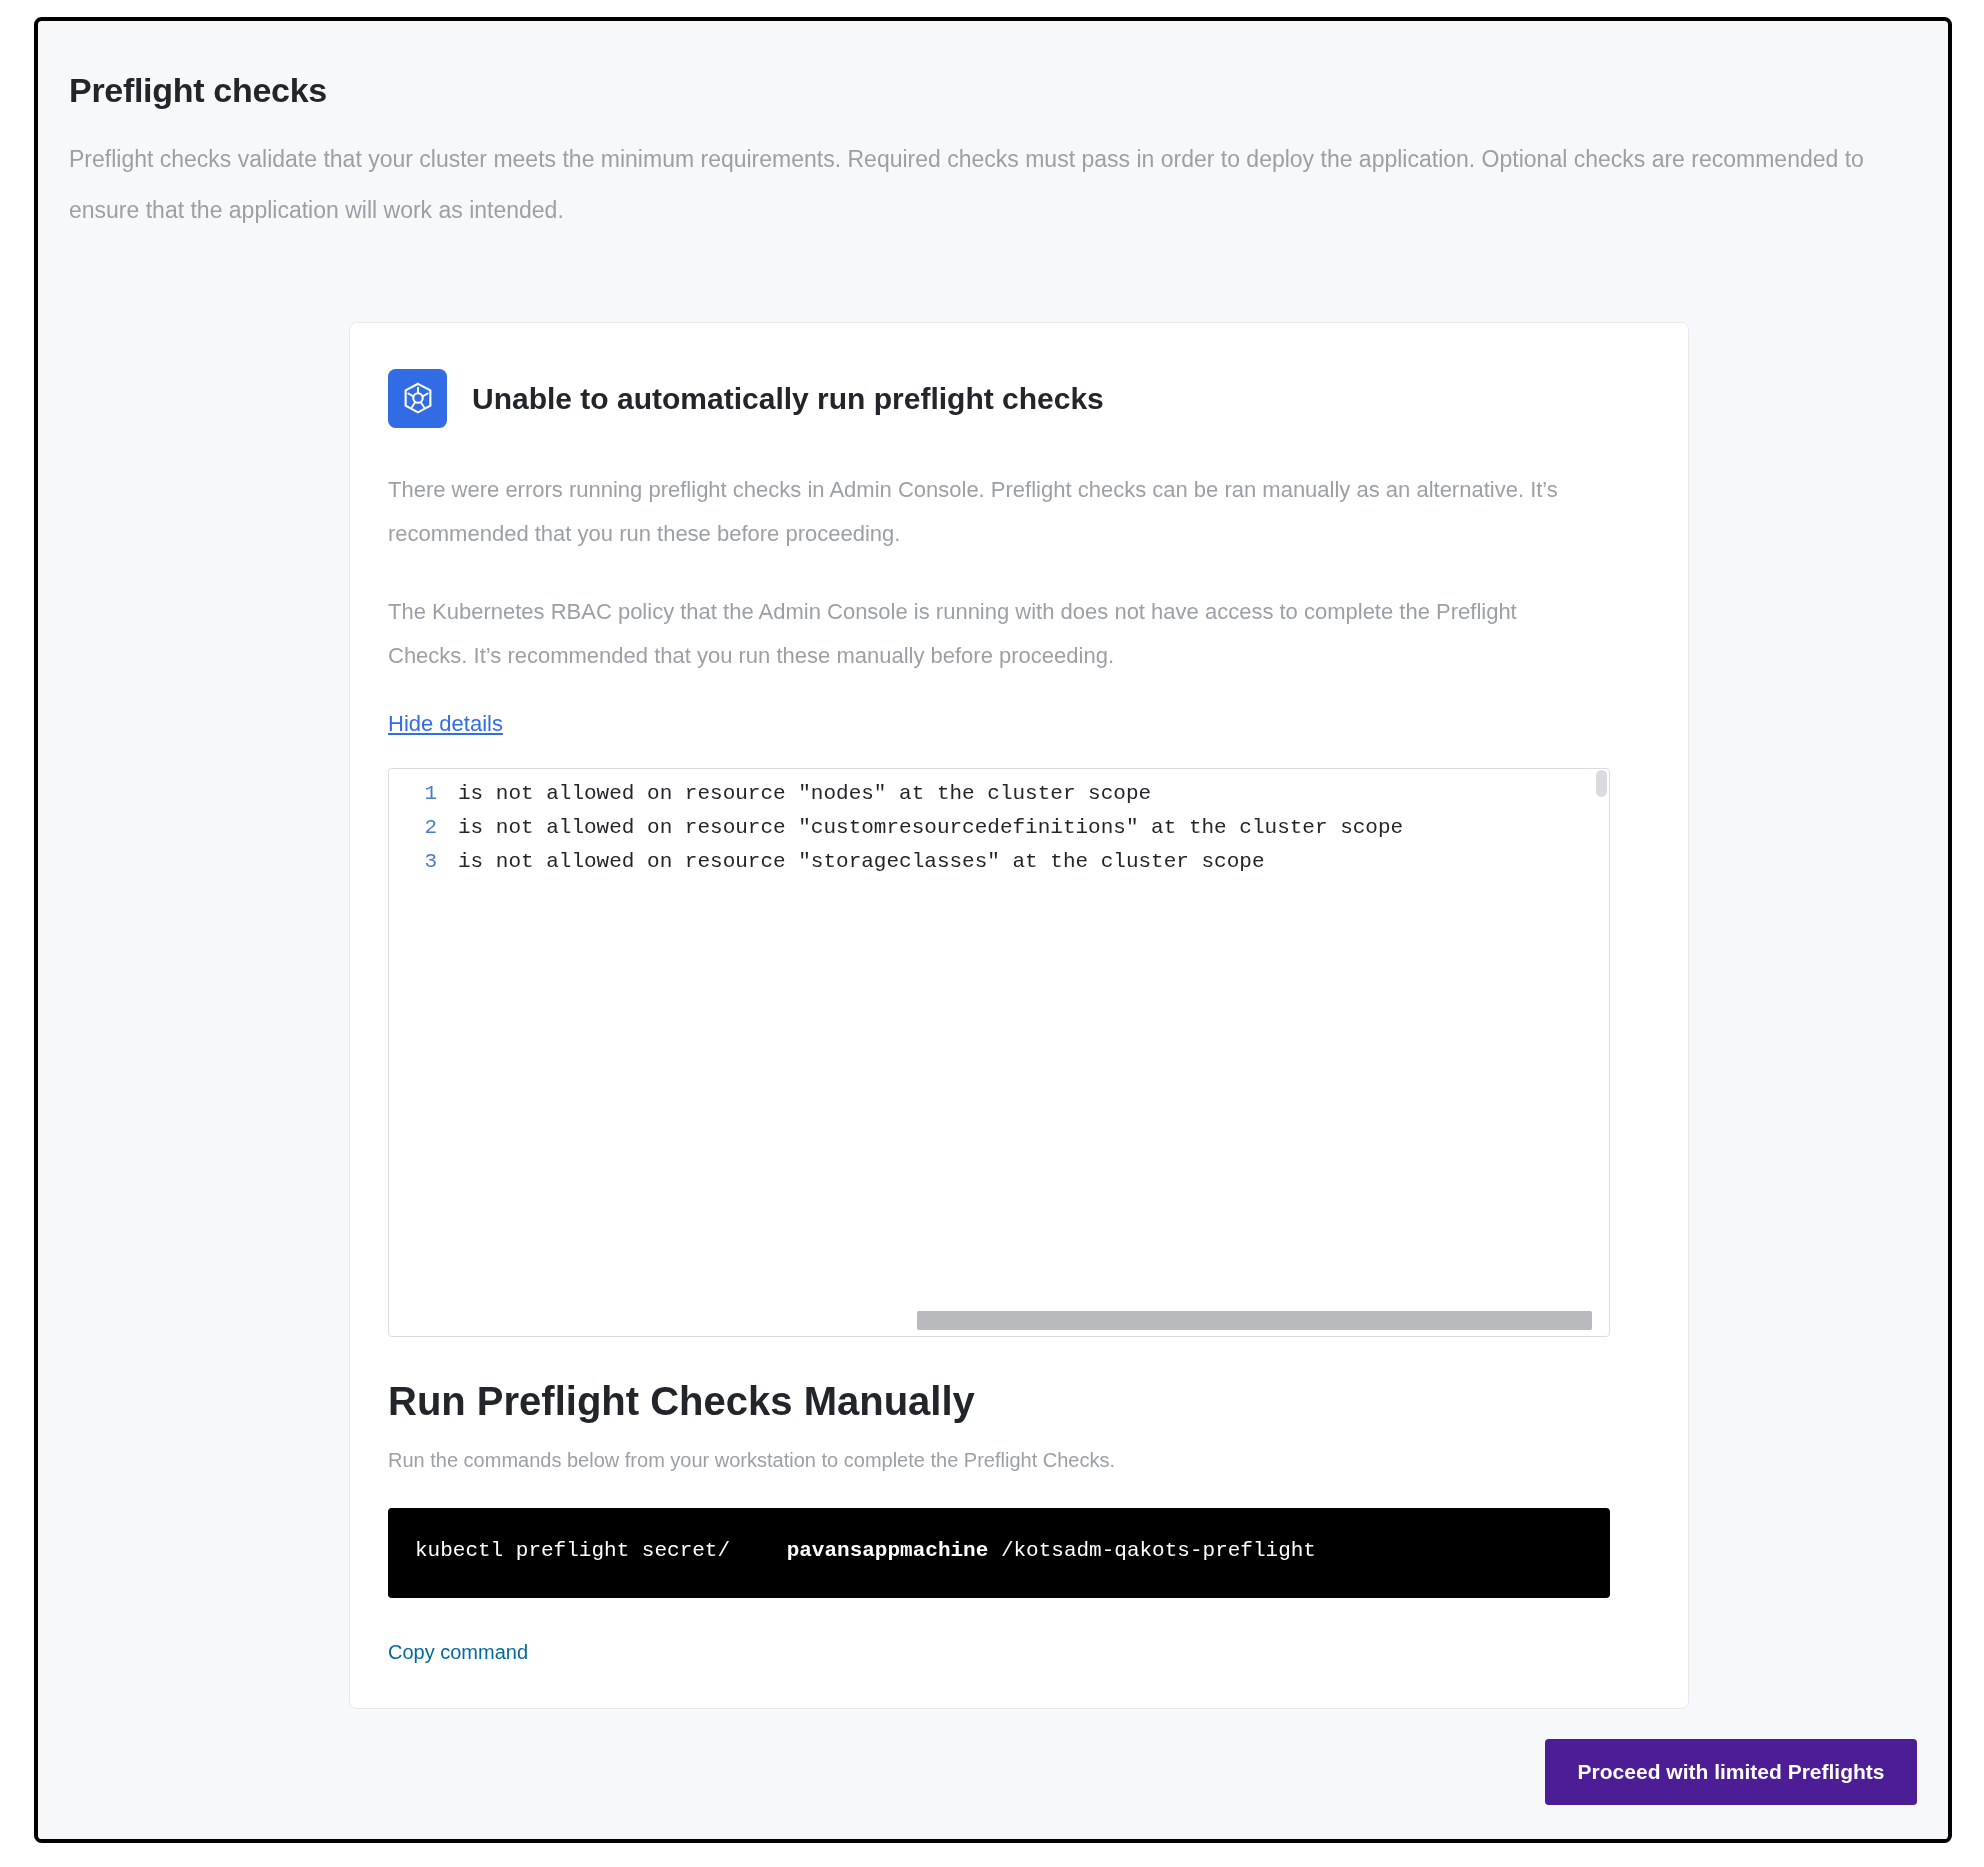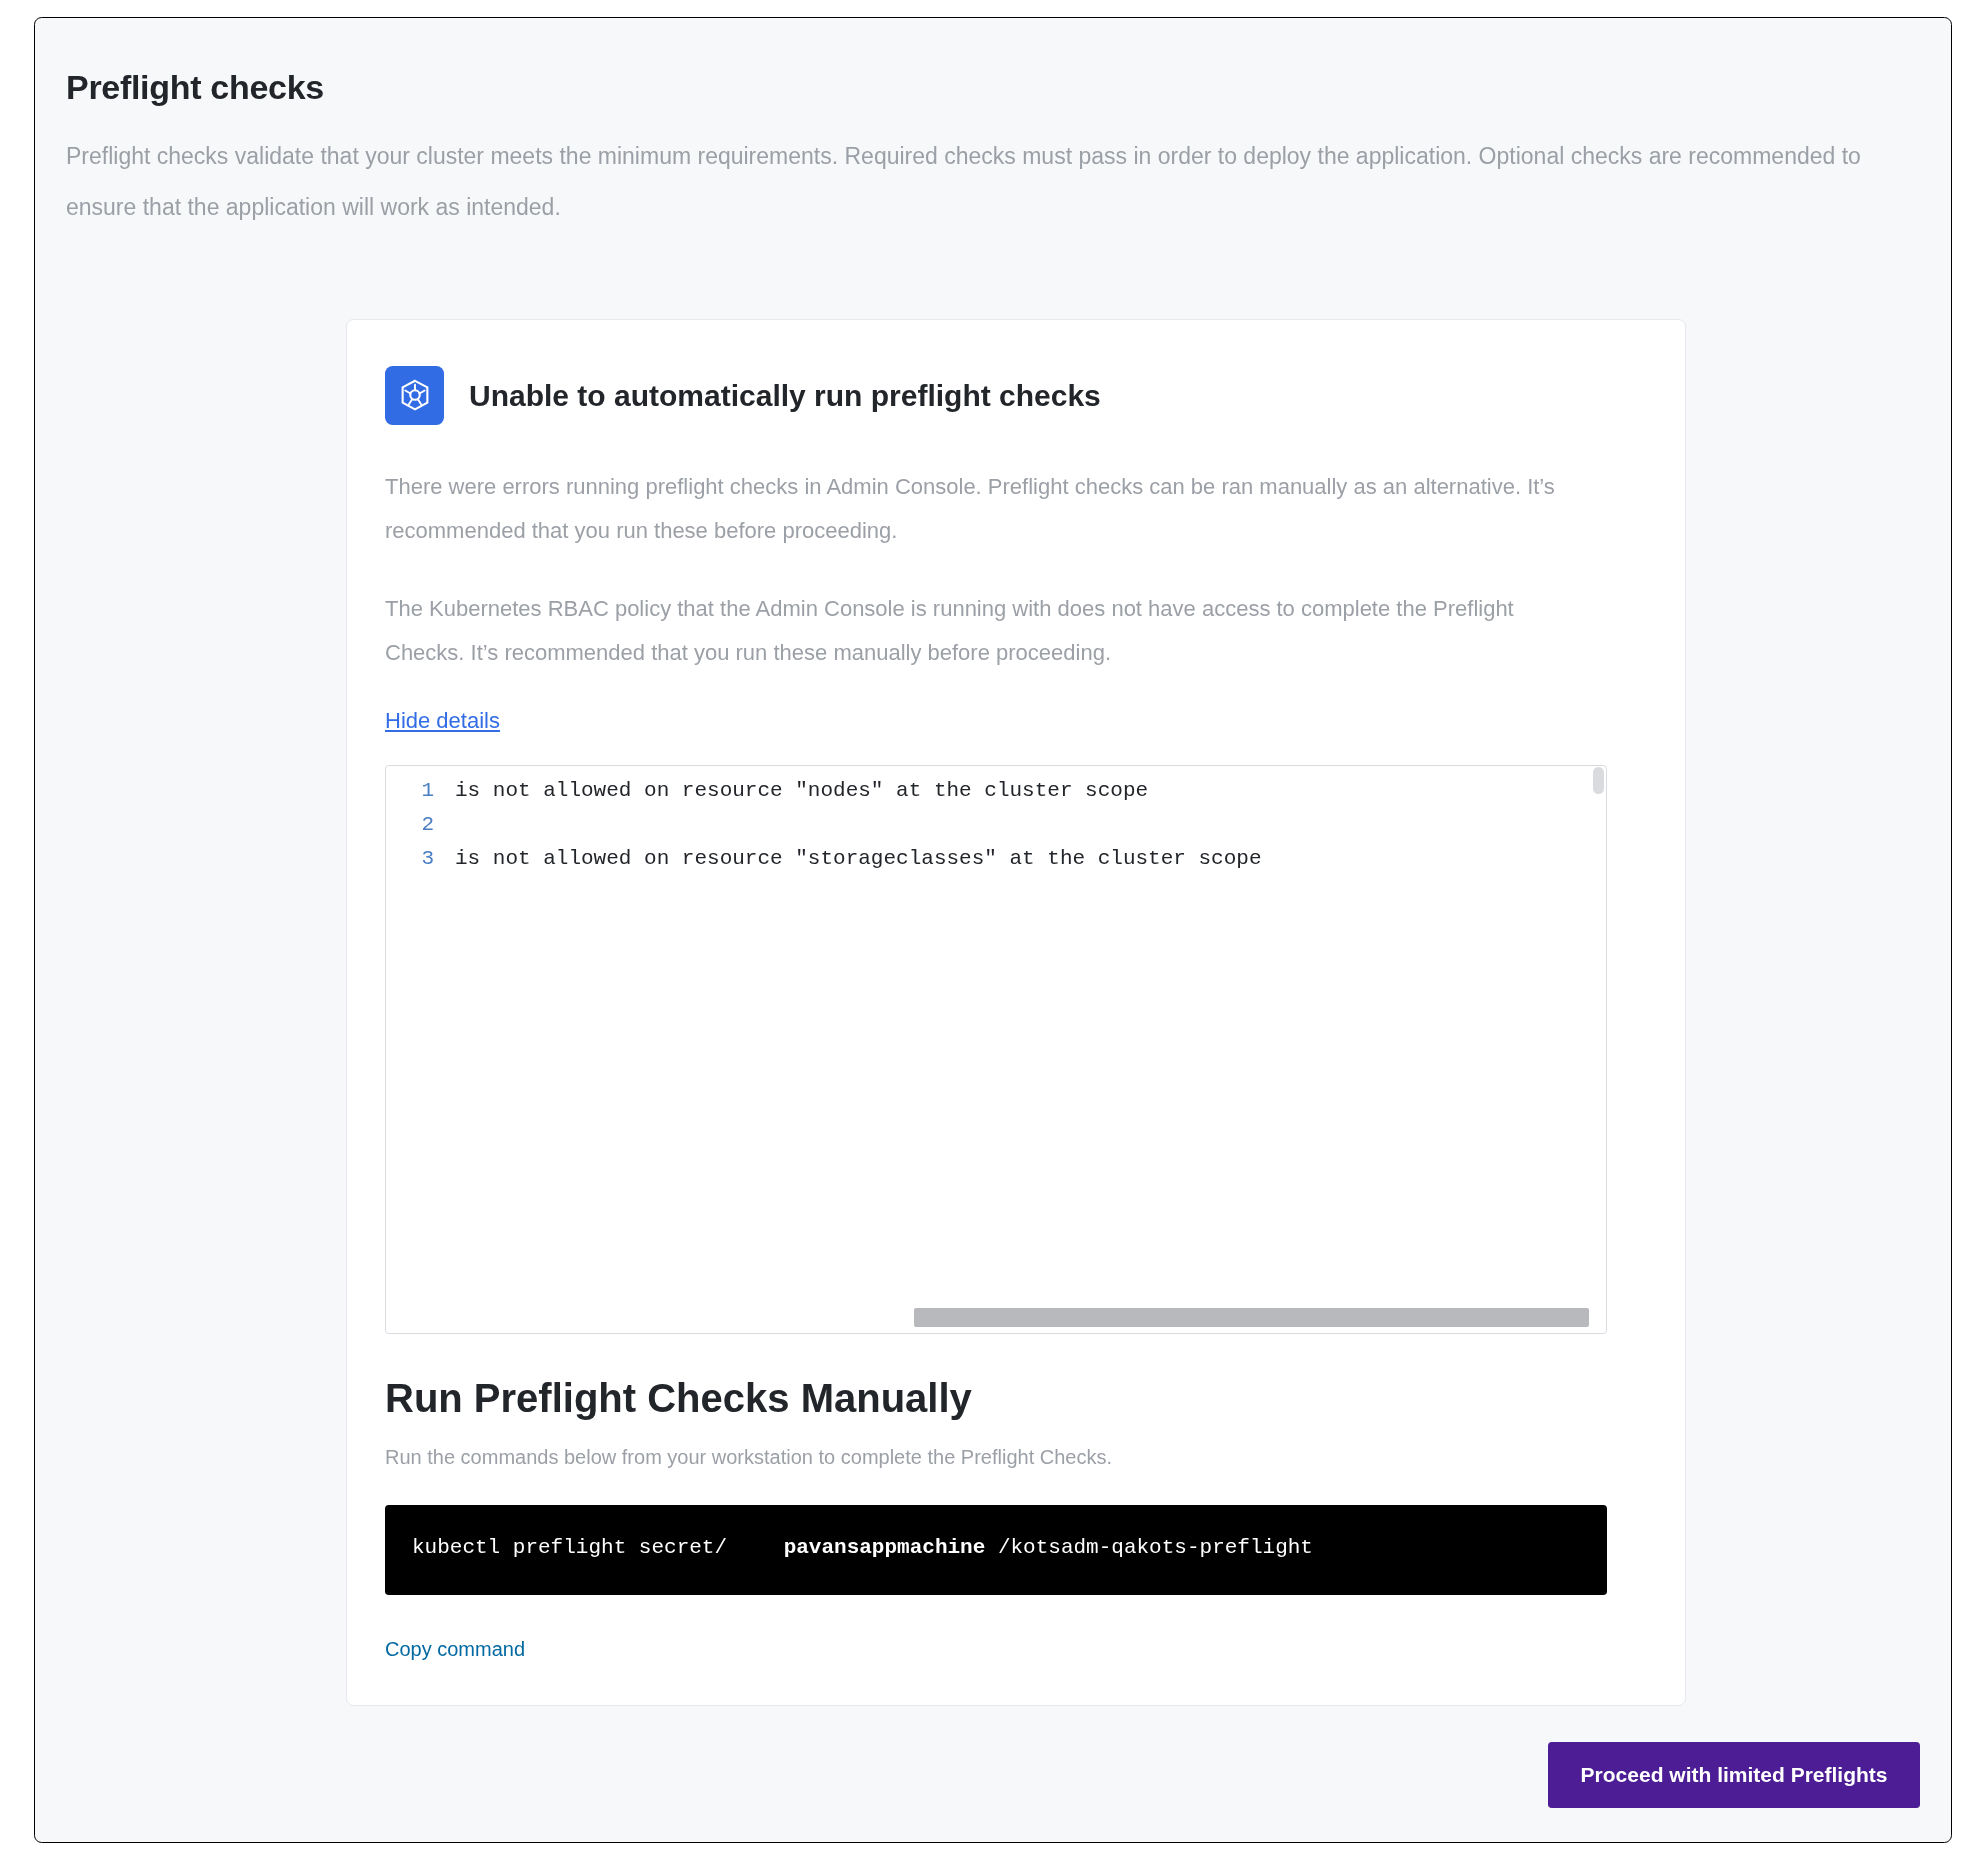--- a/index.html
+++ b/index.html
@@ -15,21 +15,21 @@
     overflow: hidden;
   }
 
   .page {
     position: absolute;
     left: 34px;
     top: 17px;
     width: 1918px;
     height: 1826px;
     background: #f7f8fa;
-    border: 1px solid #000000;
+    border: 4px solid #000000;
     border-radius: 7.6px;
     padding: 0;
   }
 
   .page-title {
     position: absolute;
     left: 31px;
     top: 50px;
     font-size: 34px;
     font-weight: bold;
@@ -241,20 +241,21 @@
 
       <a class="hide-details">Hide details</a>
 
       <div class="code-viewer">
         <div class="code-line">
           <span class="ln">1</span>
           <span class="ctext">is not allowed on resource "nodes" at the cluster scope</span>
         </div>
         <div class="code-line">
           <span class="ln">2</span>
+          <span class="ctext">is not allowed on resource "customresourcedefinitions" at the cluster scope</span>
         </div>
         <div class="code-line">
           <span class="ln">3</span>
           <span class="ctext">is not allowed on resource "storageclasses" at the cluster scope</span>
         </div>
         <div class="vscroll"></div>
         <div class="hscroll-track">
           <div class="hscroll-thumb"></div>
         </div>
       </div>

